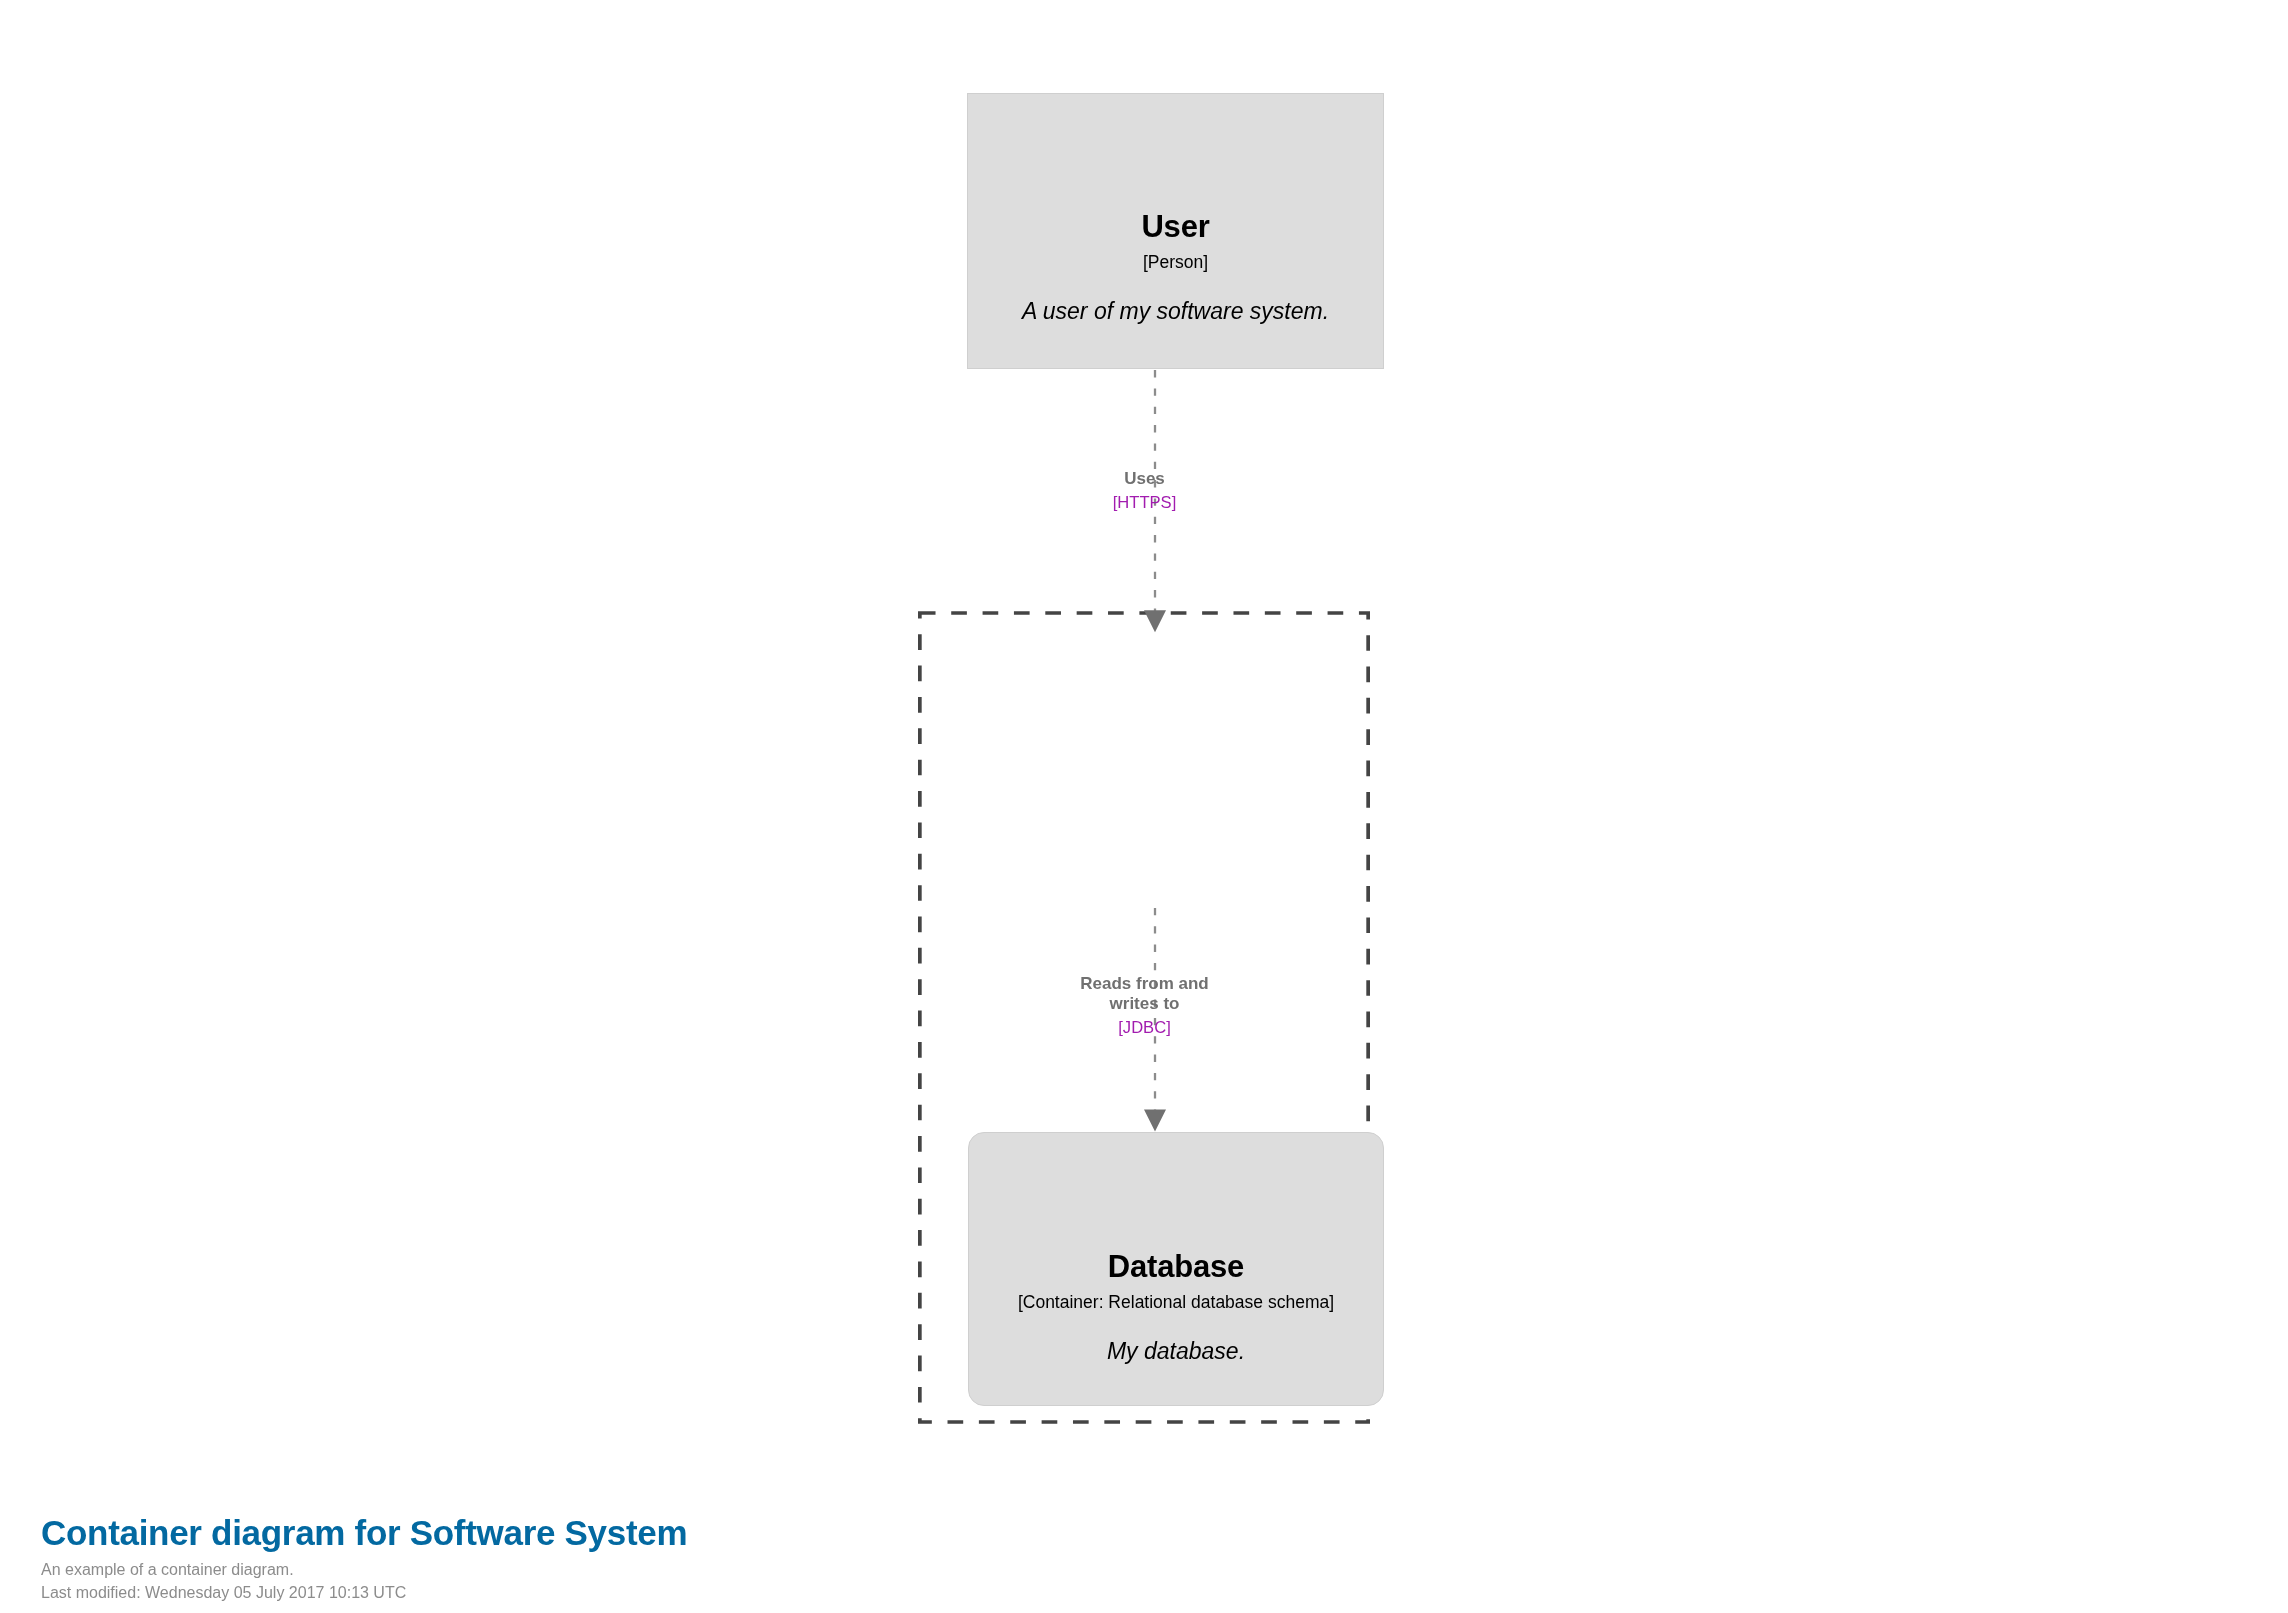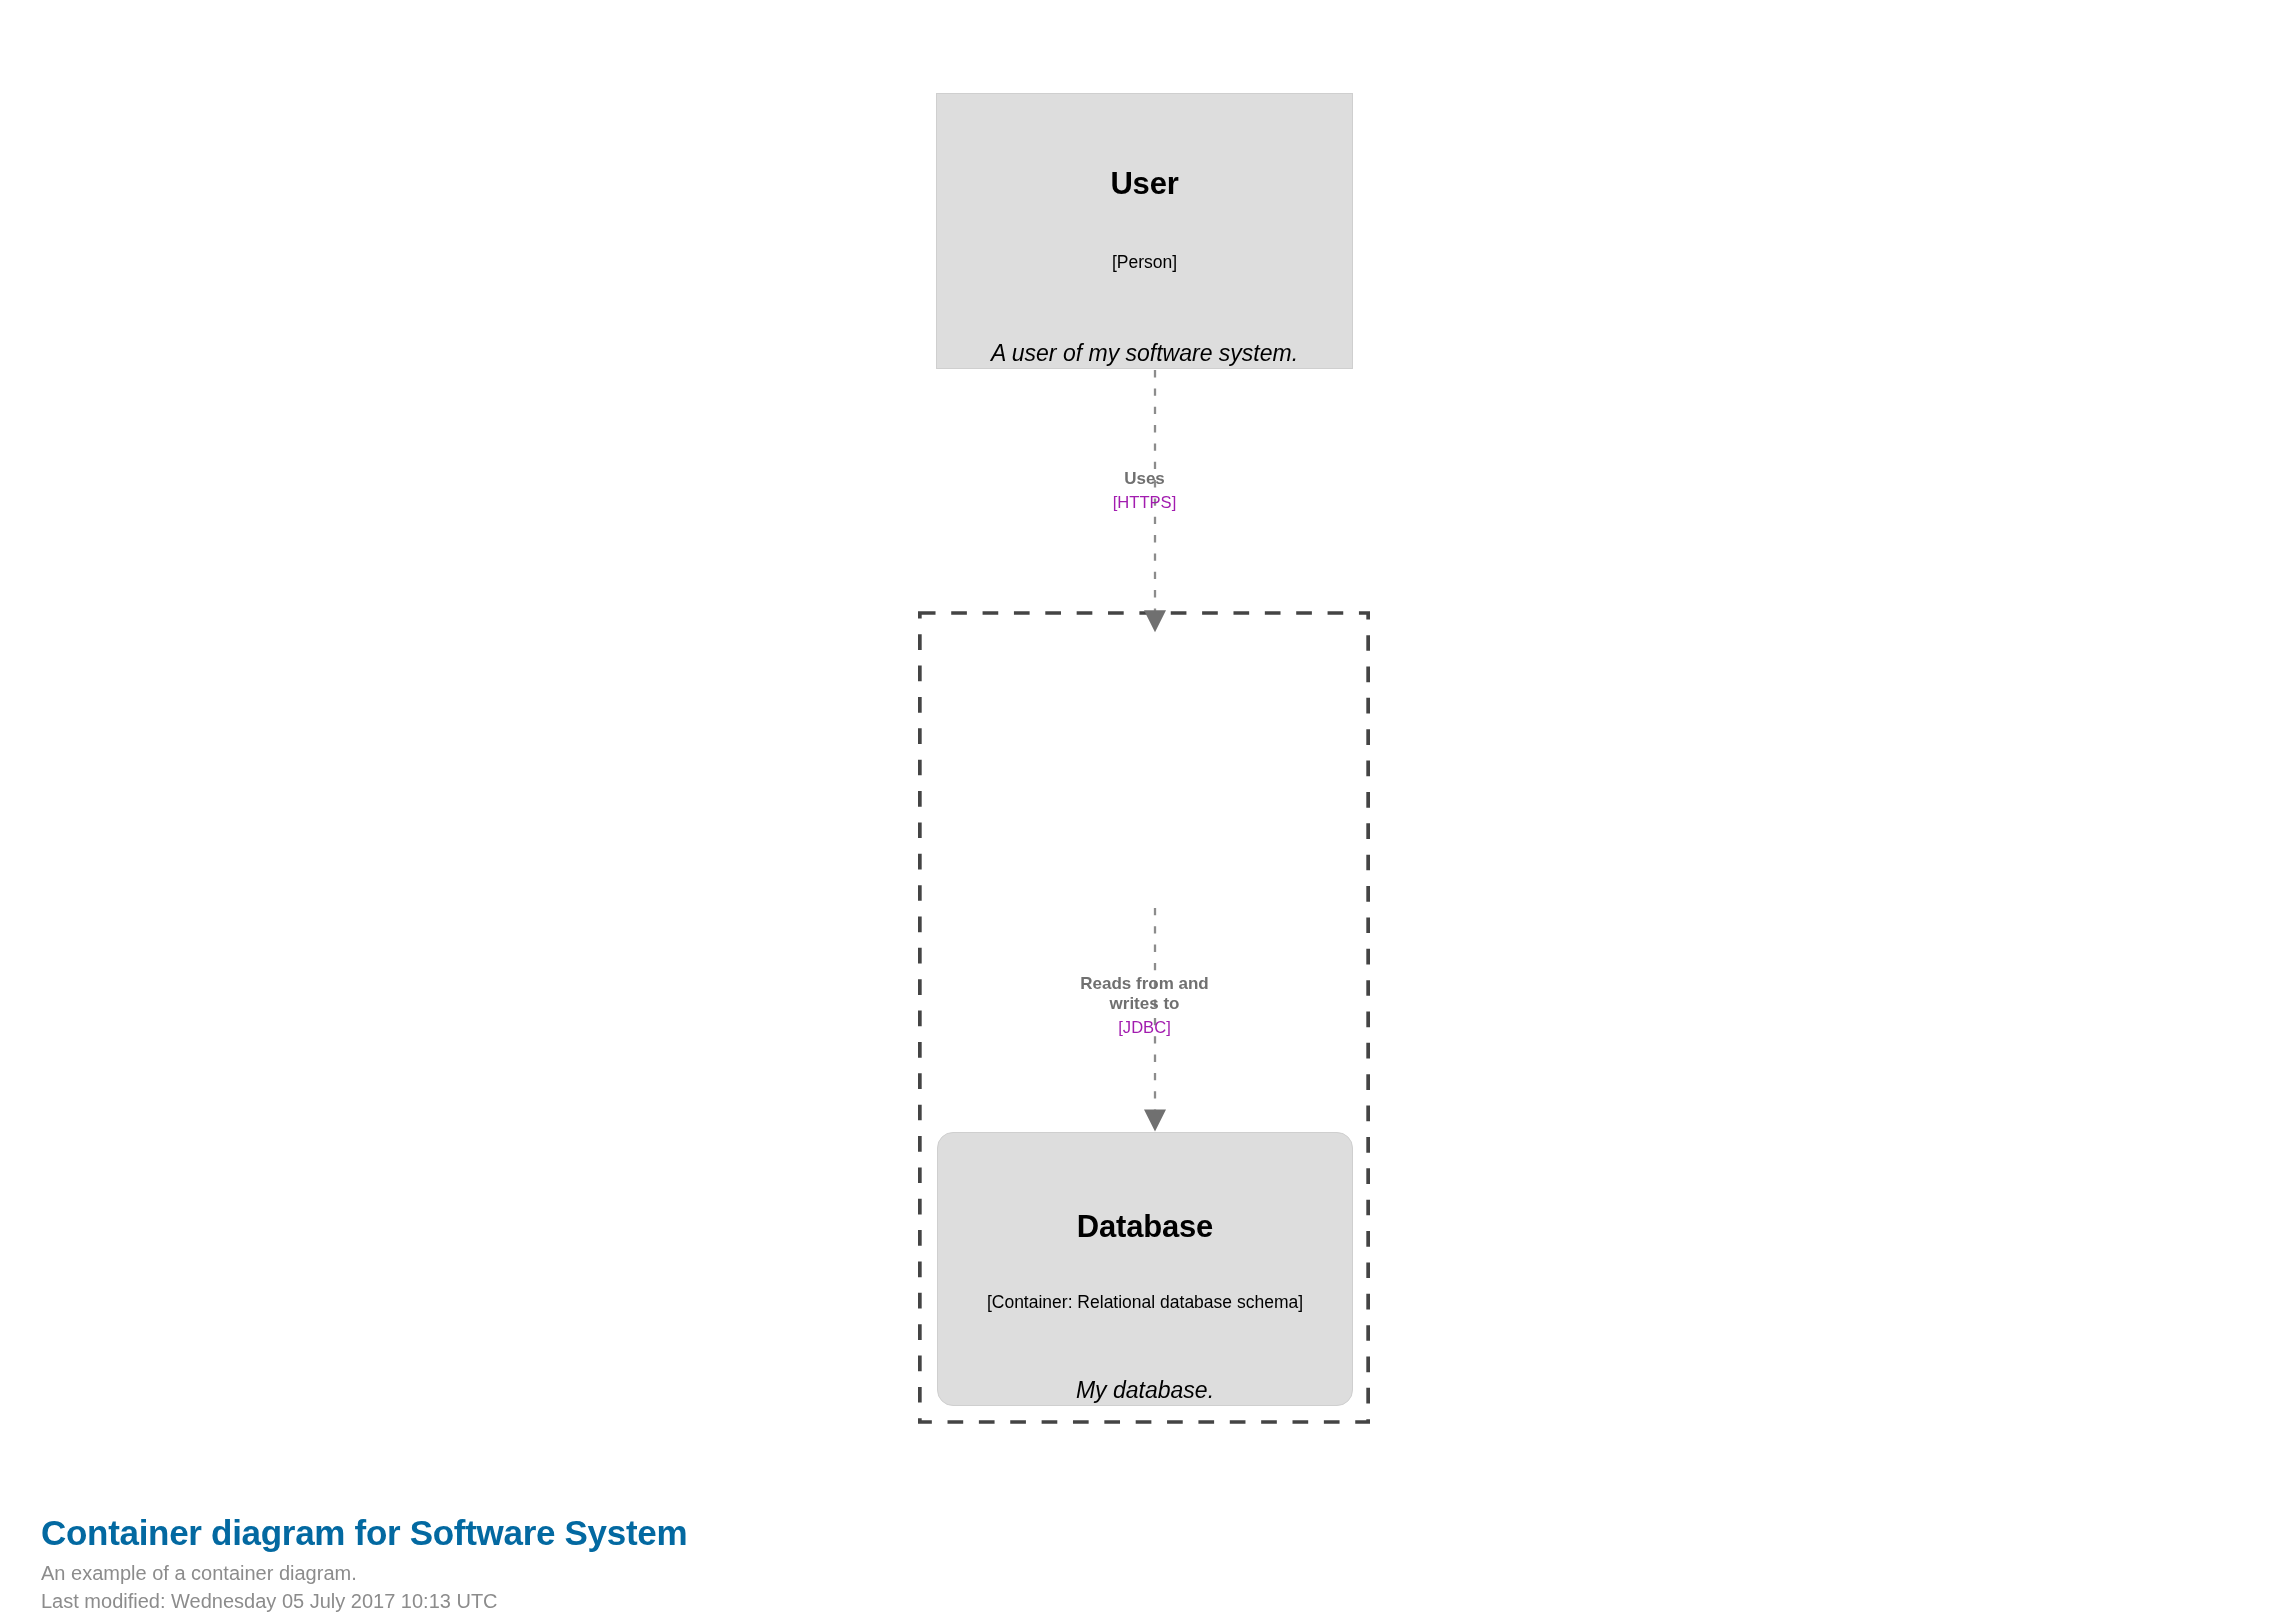--- a/index.html
+++ b/index.html
@@ -21,23 +21,24 @@
 
   
   .node {
     position: absolute;
     background: #dddddd;
     border: 0.9px solid #cfcfcf;
     box-sizing: border-box;
     display: flex;
     flex-direction: column;
     align-items: center;
-    justify-content: space-between;
+    justify-content: center;
     text-align: center;
     color: #000000;
+    margin-left: 31px;
   }
   .node-name {
     font-weight: bold;
     font-size: 31px;
     line-height: 1.05;
     letter-spacing: -0.2px;
     color: #000000;
   }
   .node-tech {
     font-size: 17.5px;
@@ -107,21 +108,21 @@
   }
   #caption-title {
     font-size: 35px;
     font-weight: bold;
     color: #0369a1;
     line-height: 1.18;
     letter-spacing: -0.3px;
   }
   #caption-subtitle,
   #caption-modified {
-    font-size: 20px;
+    font-size: 16px;
     color: #8c8c8c;
     line-height: 1.42;
   }
   #caption-subtitle { margin-top: 5.5px; }
 </style>
 </head>
 <body>
 
 <div id="canvas">
 

